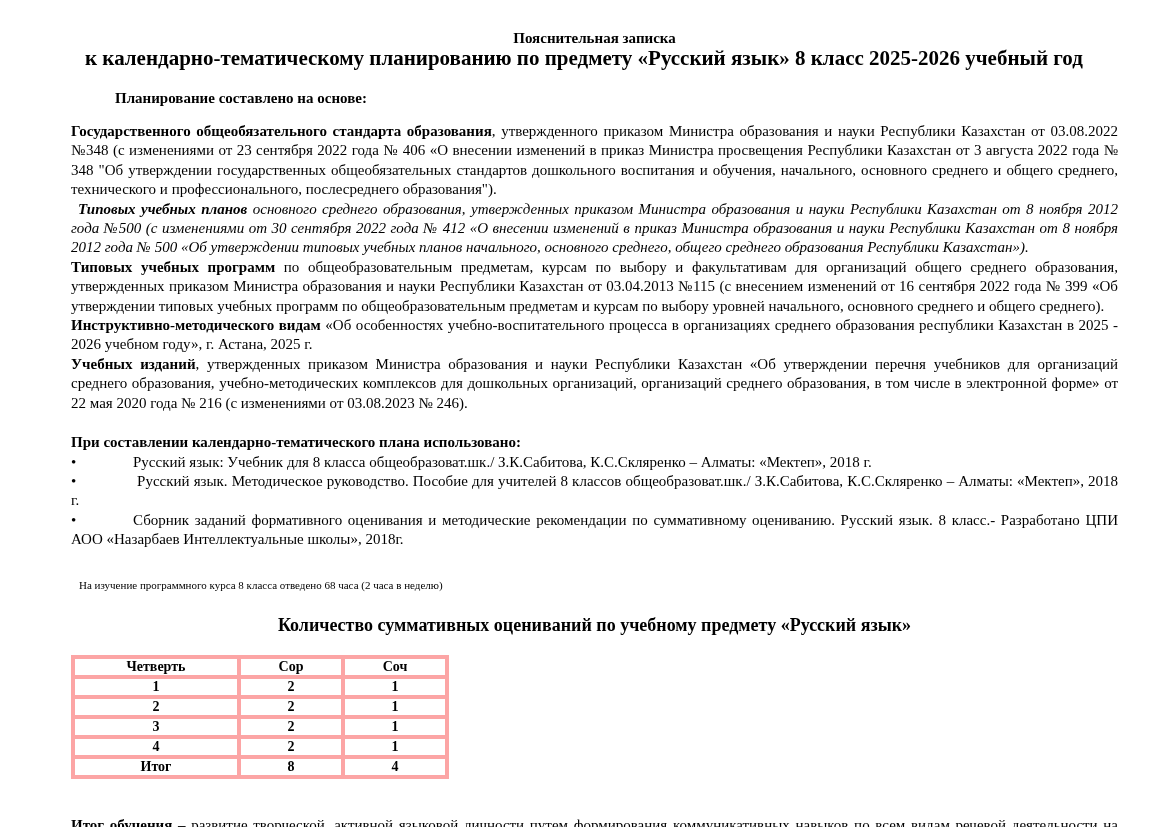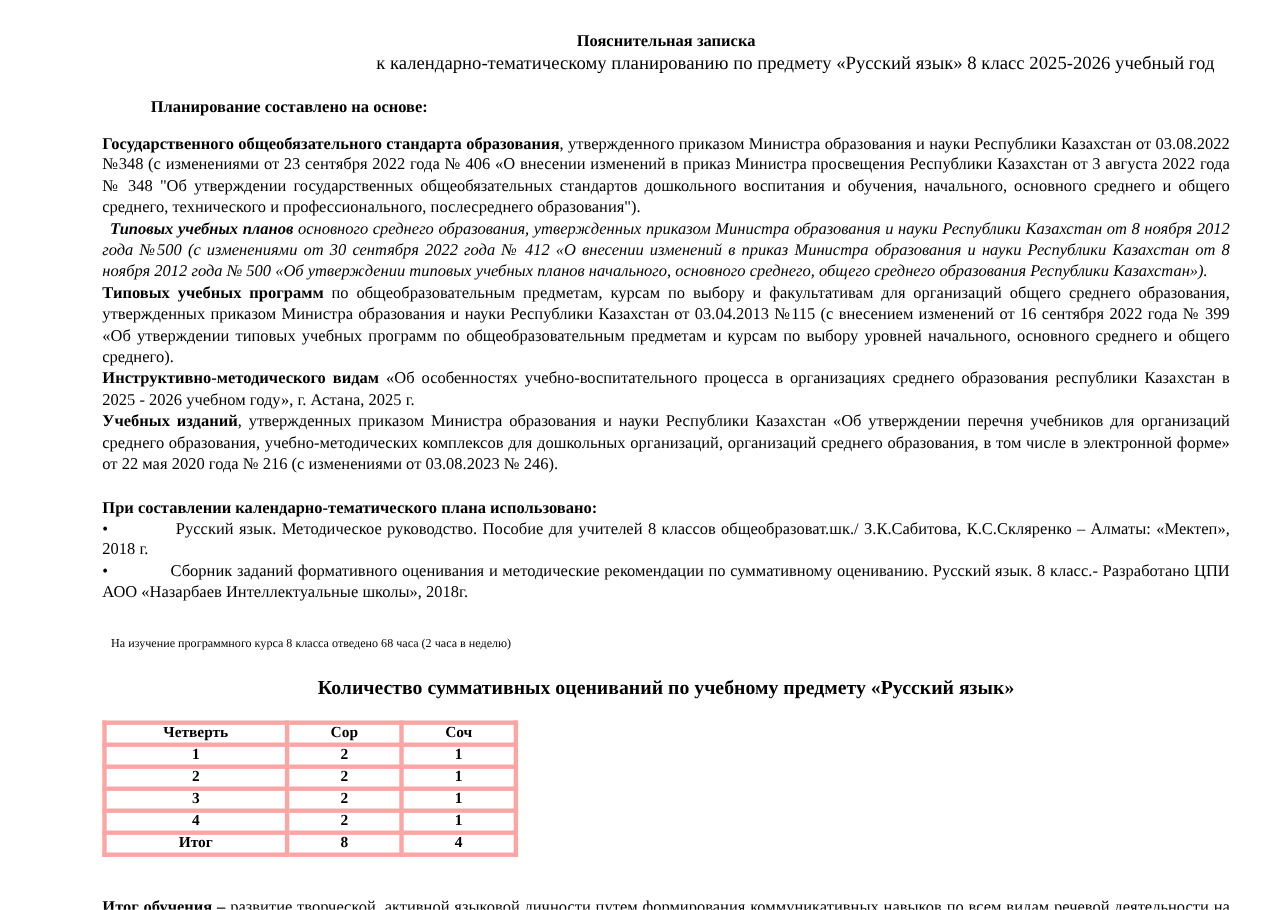--- a/index.html
+++ b/index.html
@@ -12,34 +12,34 @@
     width: 1170px;
     height: 827px;
     overflow: hidden;
     font-family: "Liberation Serif", "DejaVu Serif", serif;
     color: #000000;
   }
   .page {
     width: 1170px;
     height: 827px;
     box-sizing: border-box;
-    padding: 28px 52px 0 93px;
+    padding: 28px 52px 0 71px;
     position: relative;
   }
   .doc-title {
     text-align: center;
     font-weight: bold;
     font-size: 15px;
     line-height: 20px;
     margin: 0;
   }
   .doc-subtitle {
-    text-align: right;
-    font-weight: normal;
-    font-size: 17px;
+    text-align: left;
+    font-weight: bold;
+    font-size: 21px;
     line-height: 20px;
     margin: 0 0 0 0;
     padding: 0 14px;
   }
   .spacer-sm { height: 14px; }
   .spacer-md { height: 20px; }
   .spacer-lg { height: 26px; }
 
   .lead {
     font-weight: bold;
@@ -140,20 +140,21 @@
   <p class="body"><span class="b">Типовых учебных программ</span><span> по общеобразовательным предметам, курсам по выбору и факультативам для организаций общего среднего образования, утвержденных приказом Министра образования и науки Республики Казахстан от 03.04.2013 №115 (с внесением изменений от 16 сентября 2022 года № 399 «Об утверждении типовых учебных программ по общеобразовательным предметам и курсам по выбору уровней начального, основного среднего и общего среднего).</span></p>
 
   <p class="body"><span class="b">Инструктивно-методического видам</span><span> «Об особенностях учебно-воспитательного процесса в организациях среднего образования республики Казахстан в 2025 - 2026 учебном году», г. Астана, 2025 г.</span></p>
 
   <p class="body"><span class="b">Учебных изданий</span><span>, утвержденных приказом Министра образования и науки Республики Казахстан «Об утверждении перечня учебников для организаций среднего образования, учебно-методических комплексов для дошкольных организаций, организаций среднего образования, в том числе в электронной форме» от 22 мая 2020 года № 216 (с изменениями от 03.08.2023 № 246).</span></p>
 
   <div class="spacer-md"></div>
 
   <div class="section-head">При составлении календарно-тематического плана использовано:</div>
 
+  <p class="bullet-line"><span class="bullet">•</span><span>Русский язык: Учебник для 8 класса общеобразоват.шк./ З.К.Сабитова, К.С.Скляренко – Алматы: «Мектеп», 2018 г.</span></p>
 
   <p class="bullet-line"><span class="bullet">•</span><span> Русский язык. Методическое руководство. Пособие для учителей 8 классов общеобразоват.шк./ З.К.Сабитова, К.С.Скляренко – Алматы: «Мектеп», 2018 г.</span></p>
 
   <p class="bullet-line"><span class="bullet">•</span><span>Сборник заданий формативного оценивания и методические рекомендации по суммативному оцениванию. Русский язык. 8 класс.- Разработано ЦПИ АОО «Назарбаев Интеллектуальные школы», 2018г.</span></p>
 
   <div class="spacer-lg"></div>
 
   <div class="plain-para">На изучение программного курса 8 класса отведено 68 часа (2 часа в неделю)</div>
 
   <div class="spacer-md"></div>

